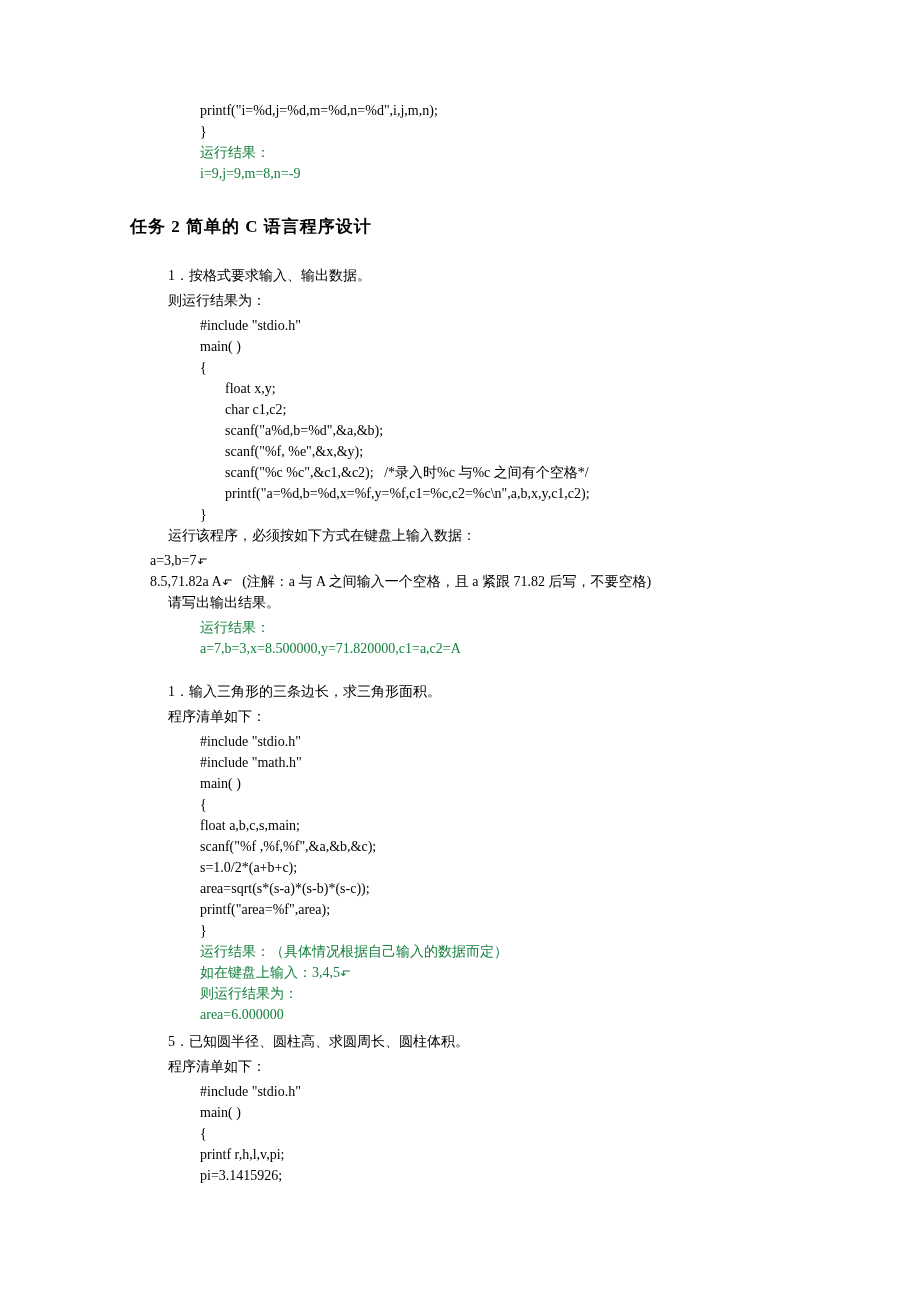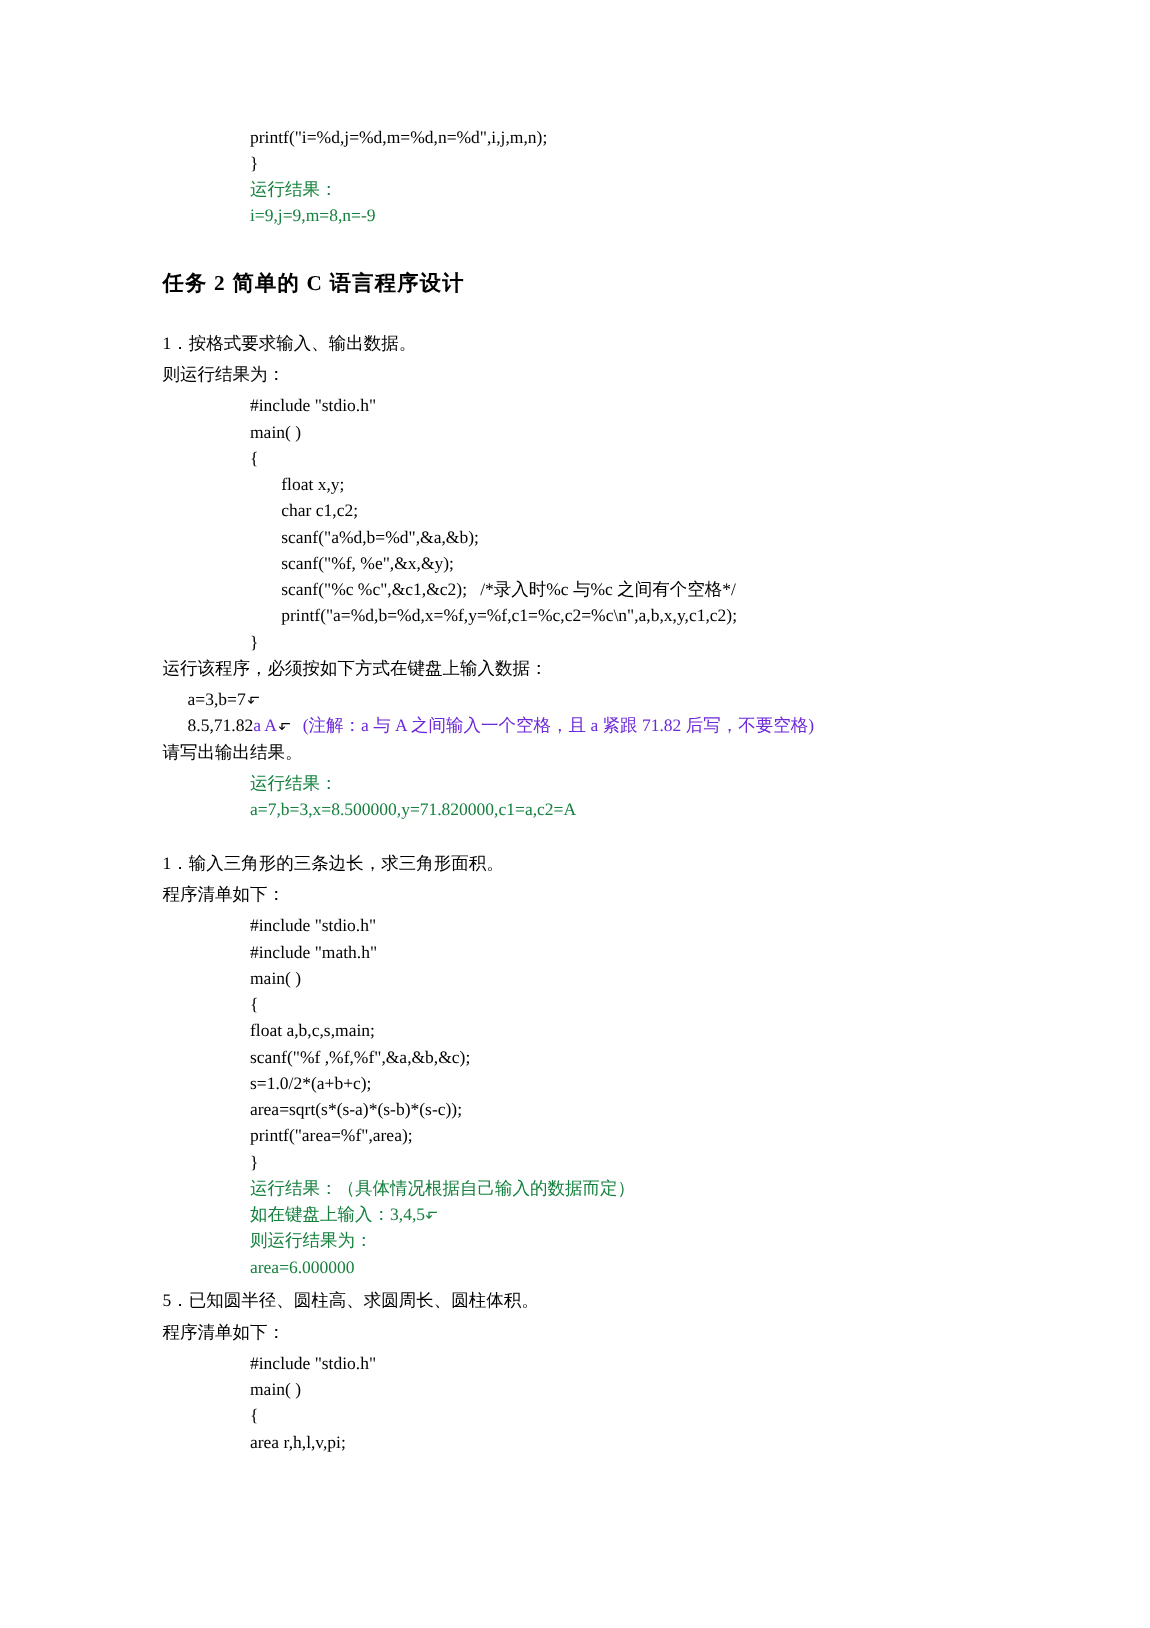--- a/index.html
+++ b/index.html
@@ -19,32 +19,33 @@
   .code-indent-inner {
     padding-left: 95px;
   }
   .small-indent {
     padding-left: 20px;
   }
   .blue {
     color: #15803d;
   }
   .red {
-    color: #6d28d9;
+    color: #000000;
     text-align: center;
   }
   h2.task-title {
     font-family: "SimSun", "宋体", serif;
     font-size: 17px;
     font-weight: bold;
     margin: 30px 0 25px 0;
     letter-spacing: 1px;
   }
   .block {
     margin-bottom: 4px;
+    margin-left: 38px;
   }
   .section-gap {
     margin-top: 22px;
   }
   .line {
     white-space: pre;
   }
   .enter-key {
     display: inline-block;
     transform: rotate(90deg) scaleX(-1);
@@ -116,14 +117,15 @@
   <div class="line blue">则运行结果为：</div>
   <div class="line blue">area=6.000000</div>
 </div>
 
 <div class="block" style="margin-top:6px">5．已知圆半径、圆柱高、求圆周长、圆柱体积。</div>
 <div class="block">程序清单如下：</div>
 <div class="code-indent">
   <div class="line">#include "stdio.h"</div>
   <div class="line">main( )</div>
   <div class="line">{</div>
-  <div class="line">area r,h,l,v,pi;</div>
+  <div class="line">printf r,h,l,v,pi;</div>
+  <div class="line">pi=3.1415926;</div>
 </div>
 
 </body></html>

